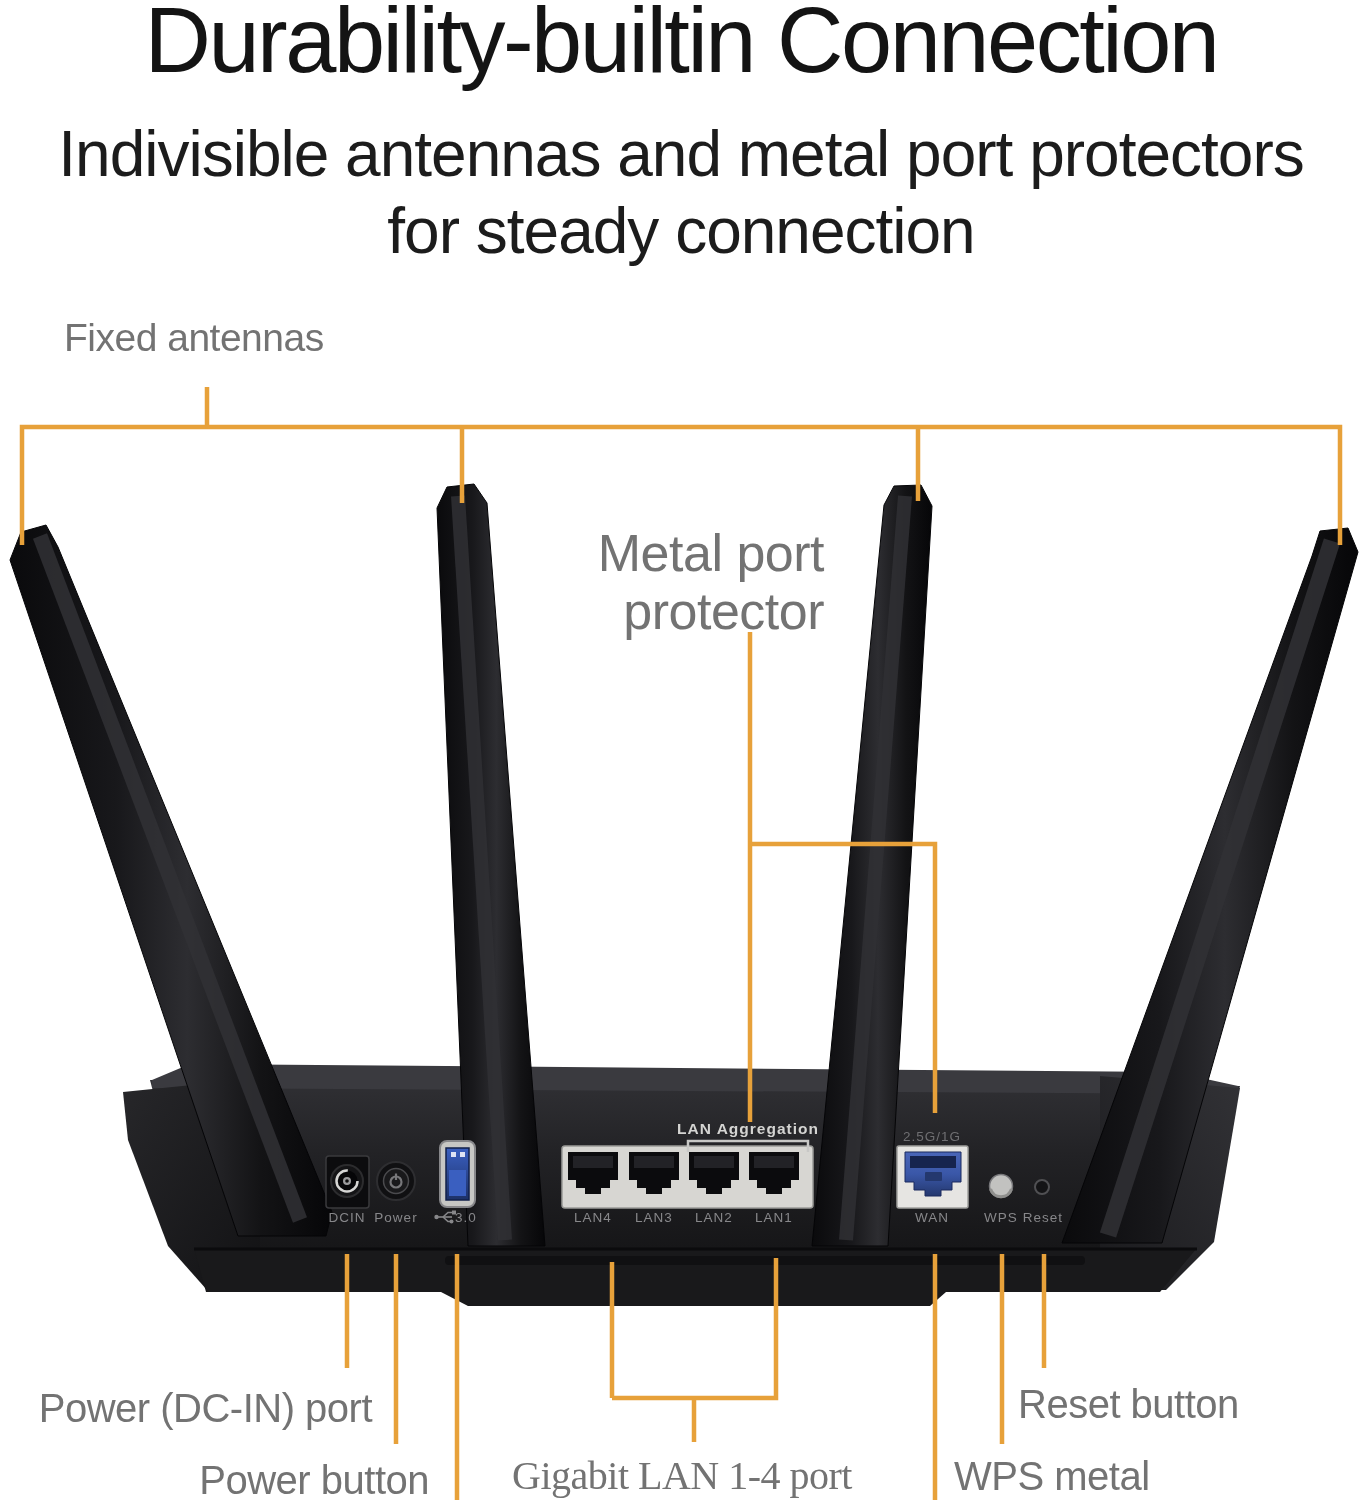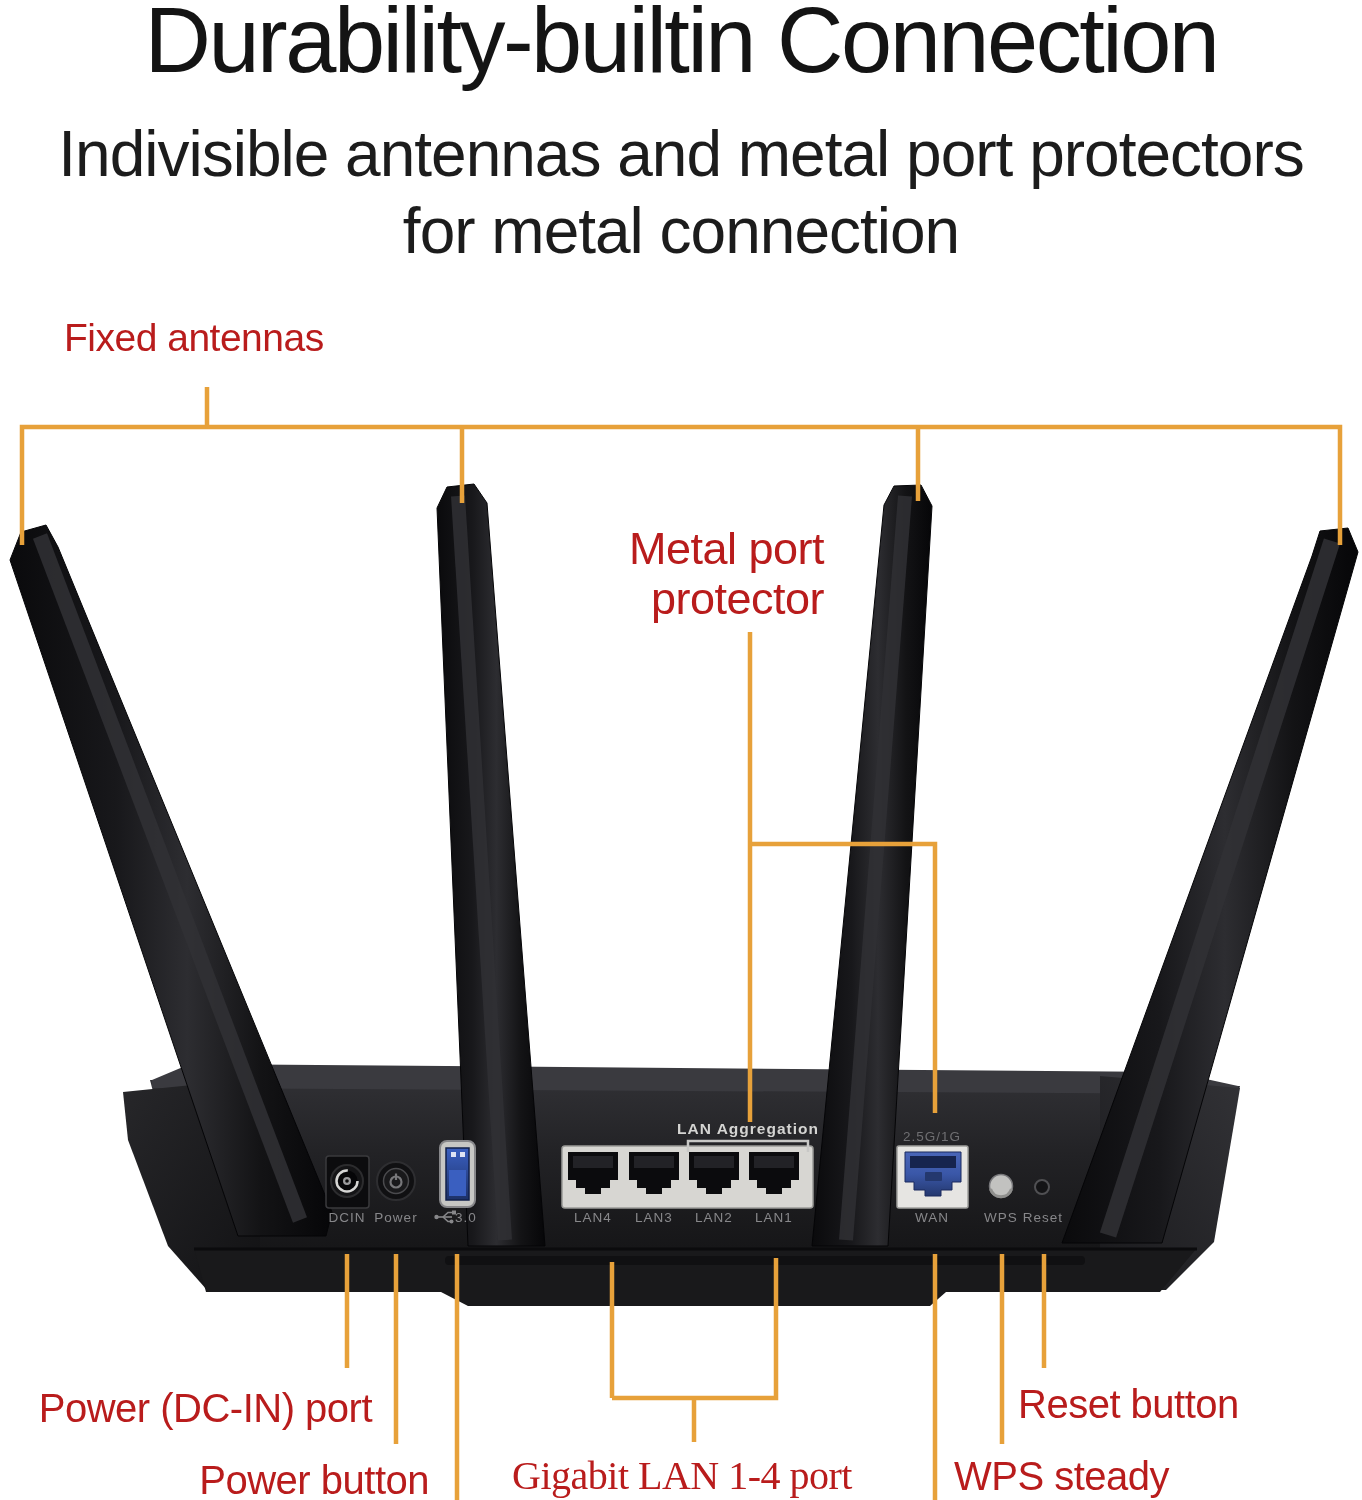--- a/index.html
+++ b/index.html
@@ -2,23 +2,23 @@
 <html><head>
 <meta charset="utf-8">
 <style>
   html,body{margin:0;padding:0;background:#ffffff;}
   .stage{position:relative;width:1362px;height:1500px;background:#fff;overflow:hidden;
          font-family:"Liberation Sans",sans-serif;color:#1a1a1a;}
   .stage svg{position:absolute;left:0;top:0;}
   .txt{position:absolute;white-space:nowrap;}
   .title{top:-12px;left:50%;transform:translateX(-50%);font-size:92px;letter-spacing:-2.5px;color:#141414;}
   .subtitle{top:116px;left:0;width:100%;text-align:center;font-size:64px;line-height:1.2;color:#1c1c1c;letter-spacing:-1px;}
-  .callout{font-size:40px;color:#b91c1c;letter-spacing:-0.5px;}
+  .callout{font-size:40px;color:#737373;letter-spacing:-0.5px;}
   .fixed-antennas{left:64px;top:316px;font-size:39px;}
-  .mpp{right:538px;top:524px;text-align:right;line-height:1.12;font-size:45px;}
+  .mpp{right:538px;top:524px;text-align:right;line-height:1.12;font-size:52px;}
   .lbl-dcin{right:990px;top:1386px;}
   .lbl-powerbtn{right:933px;top:1458px;}
   .lbl-lan{left:682px;top:1452px;transform:translateX(-50%);font-family:Liberation Serif, serif;}
   .lbl-wps{left:954px;top:1454px;}
   .lbl-reset{left:1018px;top:1382px;}
   .devtext{font-family:"Liberation Sans",sans-serif;letter-spacing:1px;}
 </style>
 </head>
 <body>
 
@@ -180,31 +180,31 @@
       <path d="M750,632 V1122 M750,844 H935 V1113"></path>
       <path d="M347,1254 V1368 M396,1254 V1444 M457,1254 V1526
                M612,1262 V1398 M612,1398 H776 V1258 M694,1398 V1442
                M935,1254 V1526 M1002,1254 V1444 M1044,1254 V1368"></path>
     </g>
   </svg>
 
   <div class="txt title">Durability-builtin Connection</div>
   <div class="txt subtitle">
     <div>Indivisible antennas and metal port protectors</div>
-    <div>for metal connection</div>
+    <div>for steady connection</div>
   </div>
 
   <div class="txt callout fixed-antennas">Fixed antennas</div>
 
   <div class="txt callout mpp">
     <div>Metal port</div>
     <div>protector</div>
   </div>
 
   <div class="txt callout lbl-dcin">Power (DC-IN) port</div>
   <div class="txt callout lbl-powerbtn">Power button</div>
 
   <div class="txt callout lbl-lan">Gigabit LAN 1-4 port</div>
 
-  <div class="txt callout lbl-wps">WPS steady</div>
+  <div class="txt callout lbl-wps">WPS metal</div>
   <div class="txt callout lbl-reset">Reset button</div>
 
 </div>
 
 </body></html>

